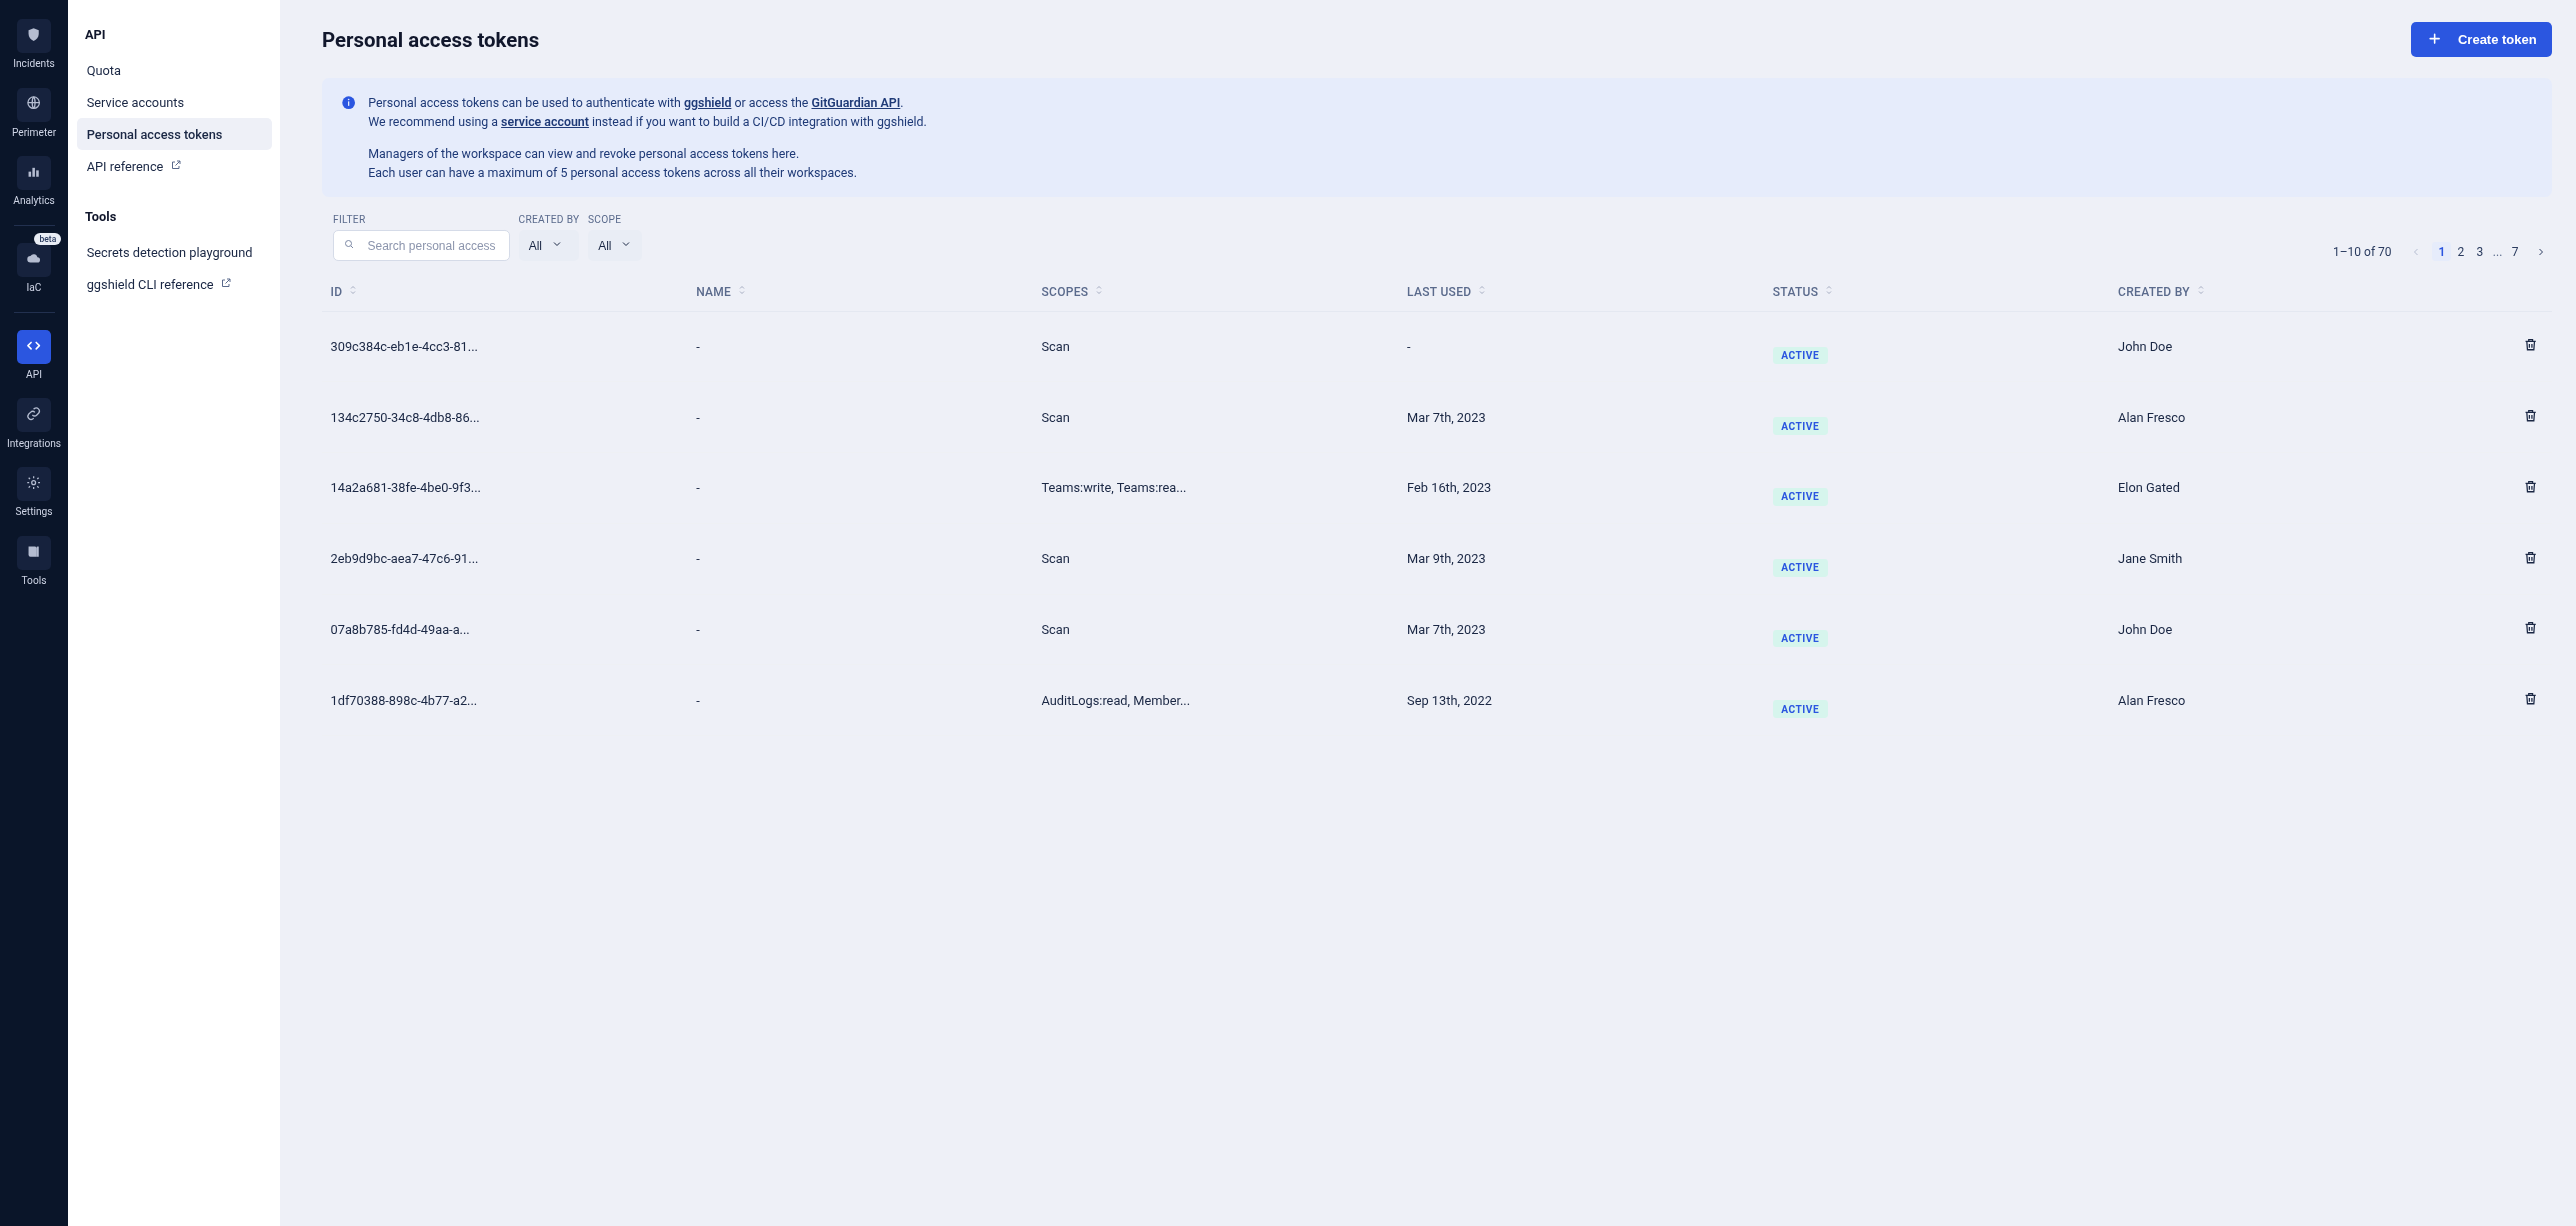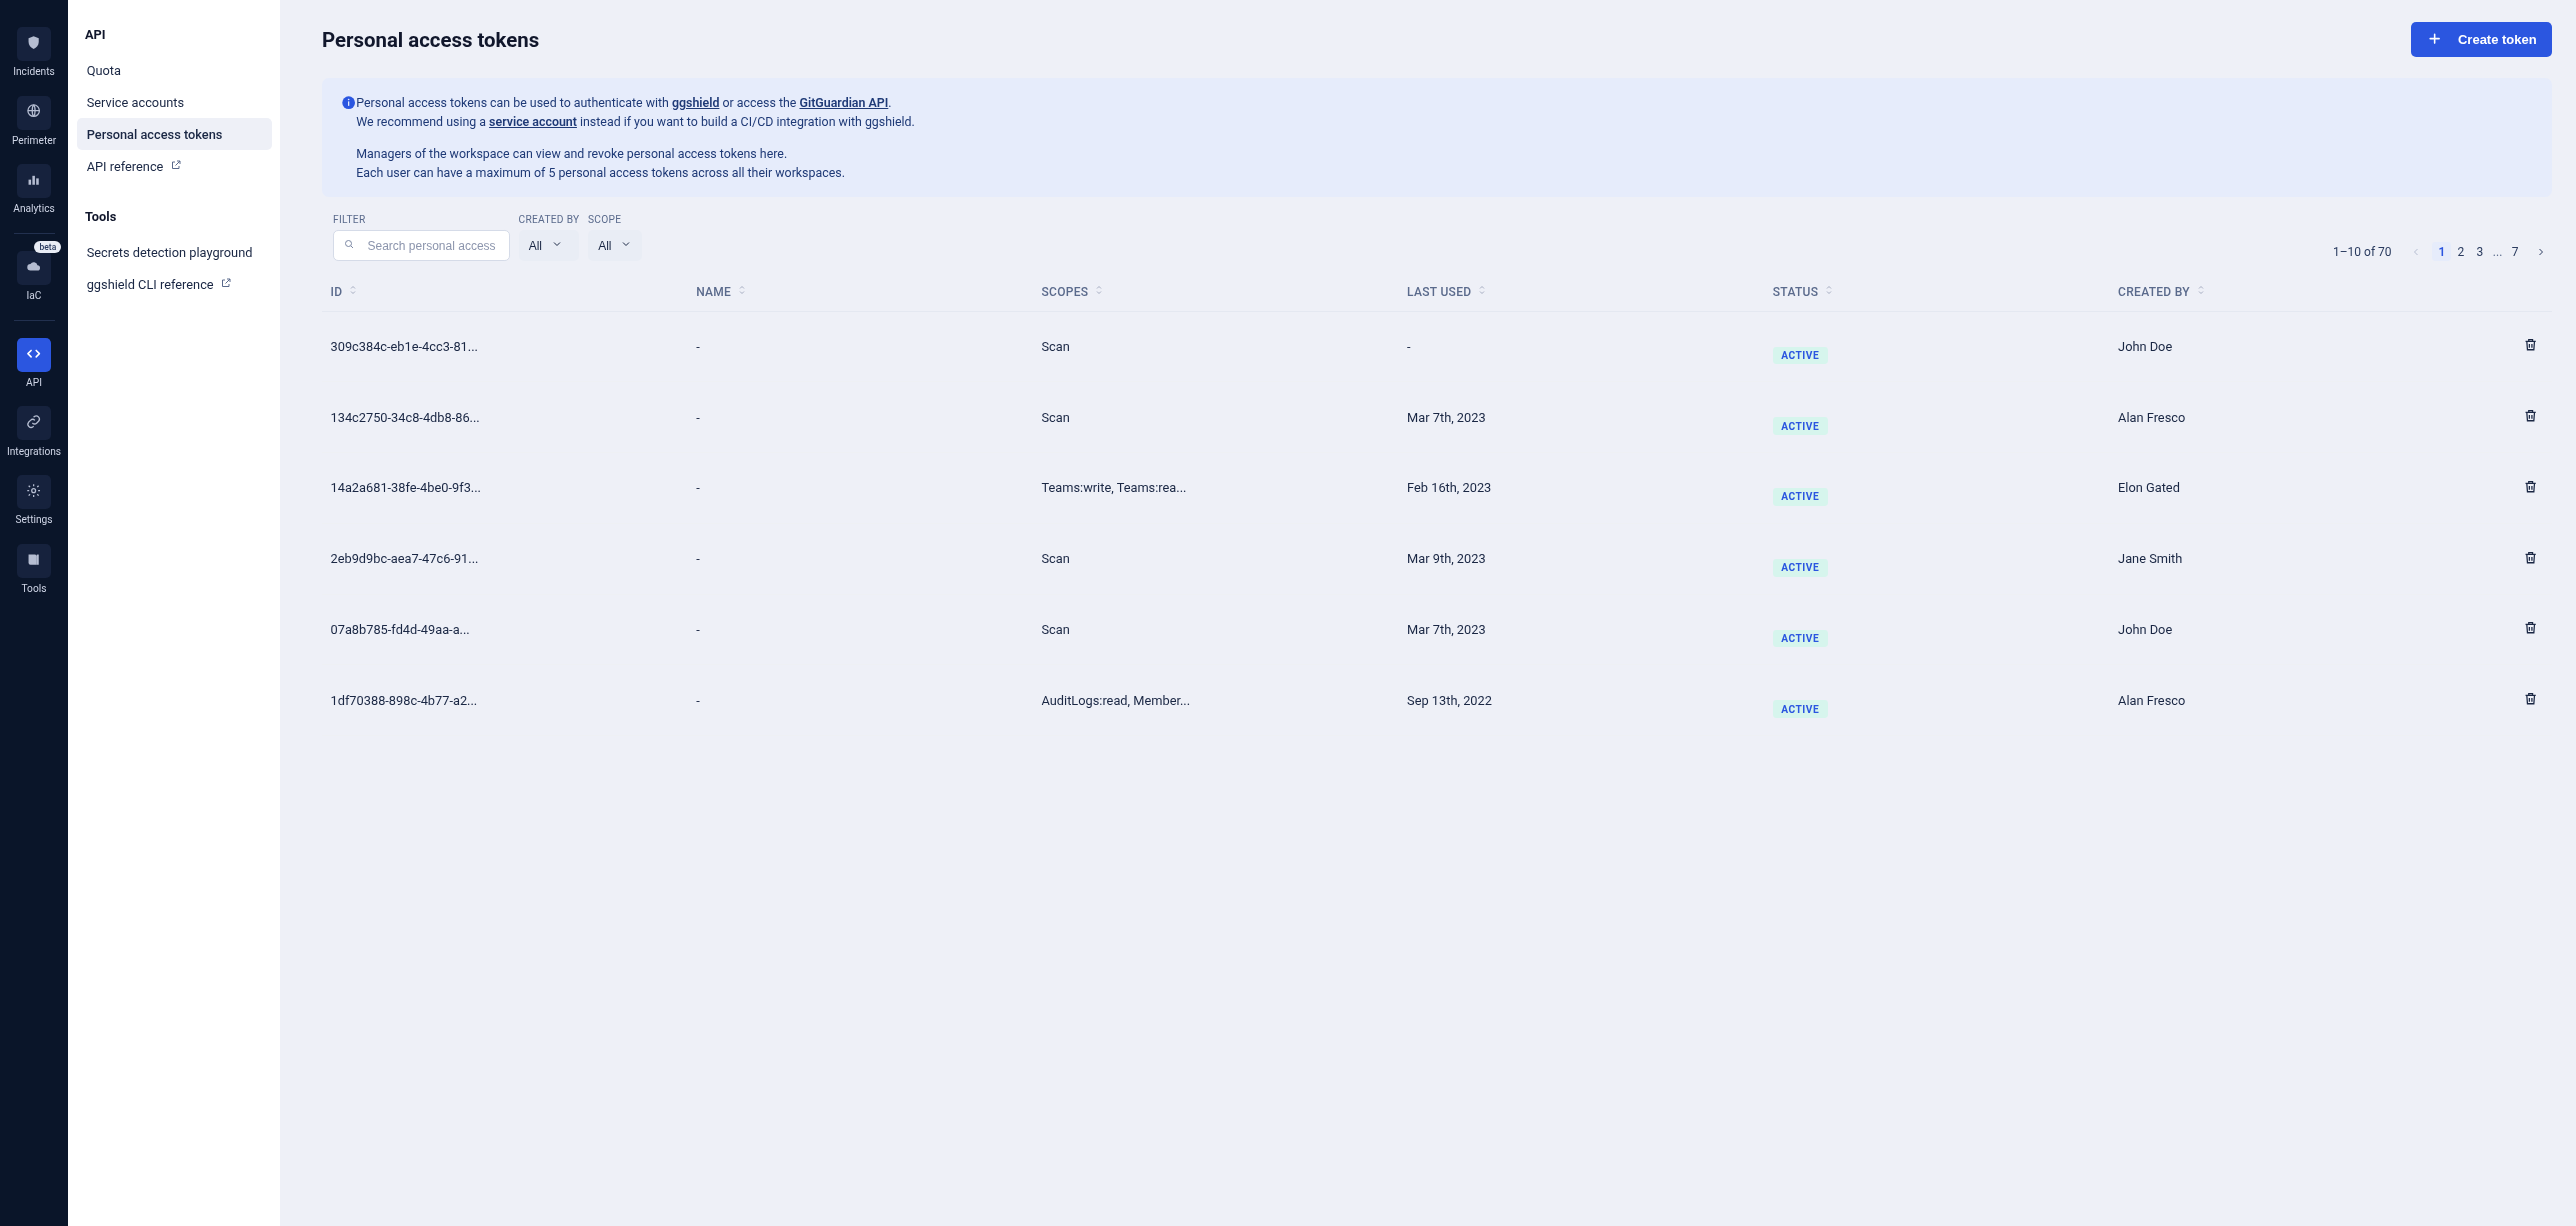--- a/index.html
+++ b/index.html
@@ -12,21 +12,21 @@
   }
   .app { display: flex; height: 100vh; width: 100vw; }
 
   
   .rail {
     width: 68px;
     background: #0a1529;
     display: flex;
     flex-direction: column;
     align-items: center;
-    padding-top: 20px;
+    padding-top: 12px;
     gap: 3.4px;
     flex-shrink: 0;
   }
   .rail-item {
     width: 58px;
     display: flex;
     flex-direction: column;
     align-items: center;
     gap: 5.1px;
     padding: 6.8px 0 8.5px;
@@ -123,20 +123,21 @@
     gap: 16px;
     cursor: pointer;
   }
   .btn-primary svg { stroke: #fff; }
 
   .info-banner {
     background: #e6ecfb;
     border-radius: 6.8px;
     padding: 15.3px 19px;
     display: flex;
+    gap: 12px;
     color: #1f3a77;
     margin-bottom: 17px;
   }
   .info-banner .info-icon {
     width: 15.3px; height: 15.3px; flex-shrink:0;
     color: #2b56e0;
     margin-top: 1.7px;
   }
   .info-banner p { line-height: 1.55; font-size: 12.4px; }
   .info-banner a { color: #1f3a77; font-weight: 600; text-decoration: underline; }

